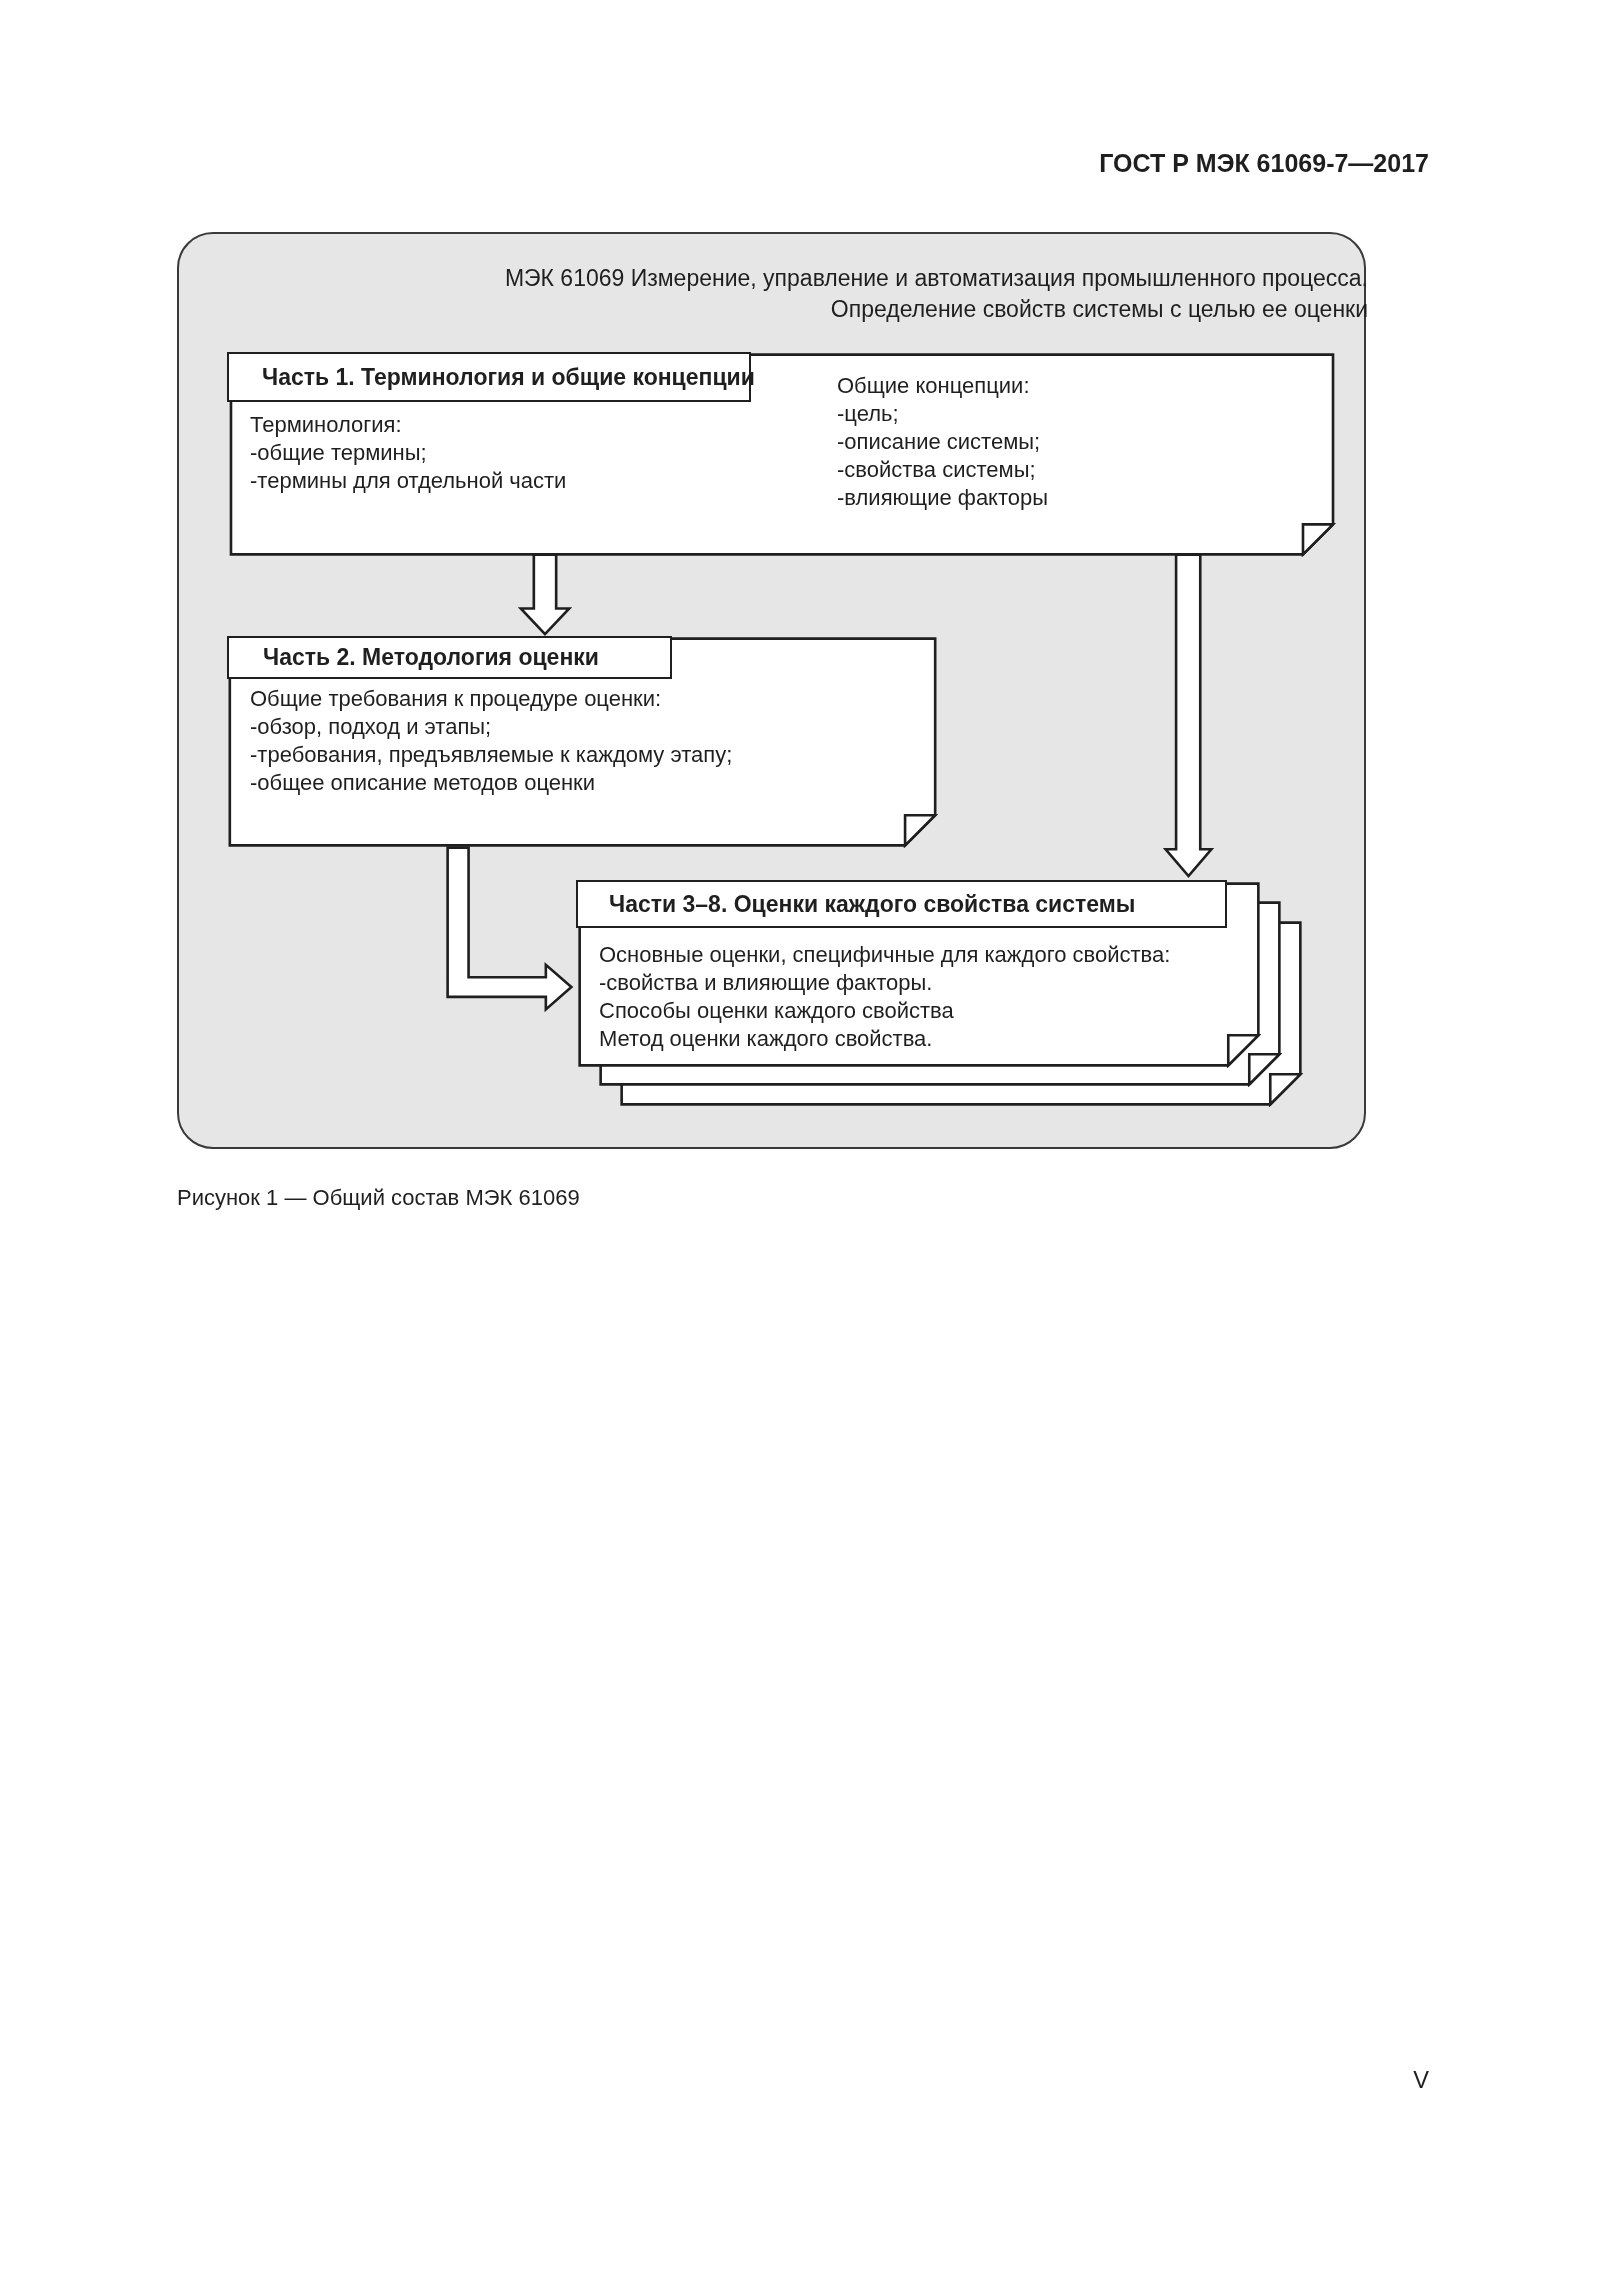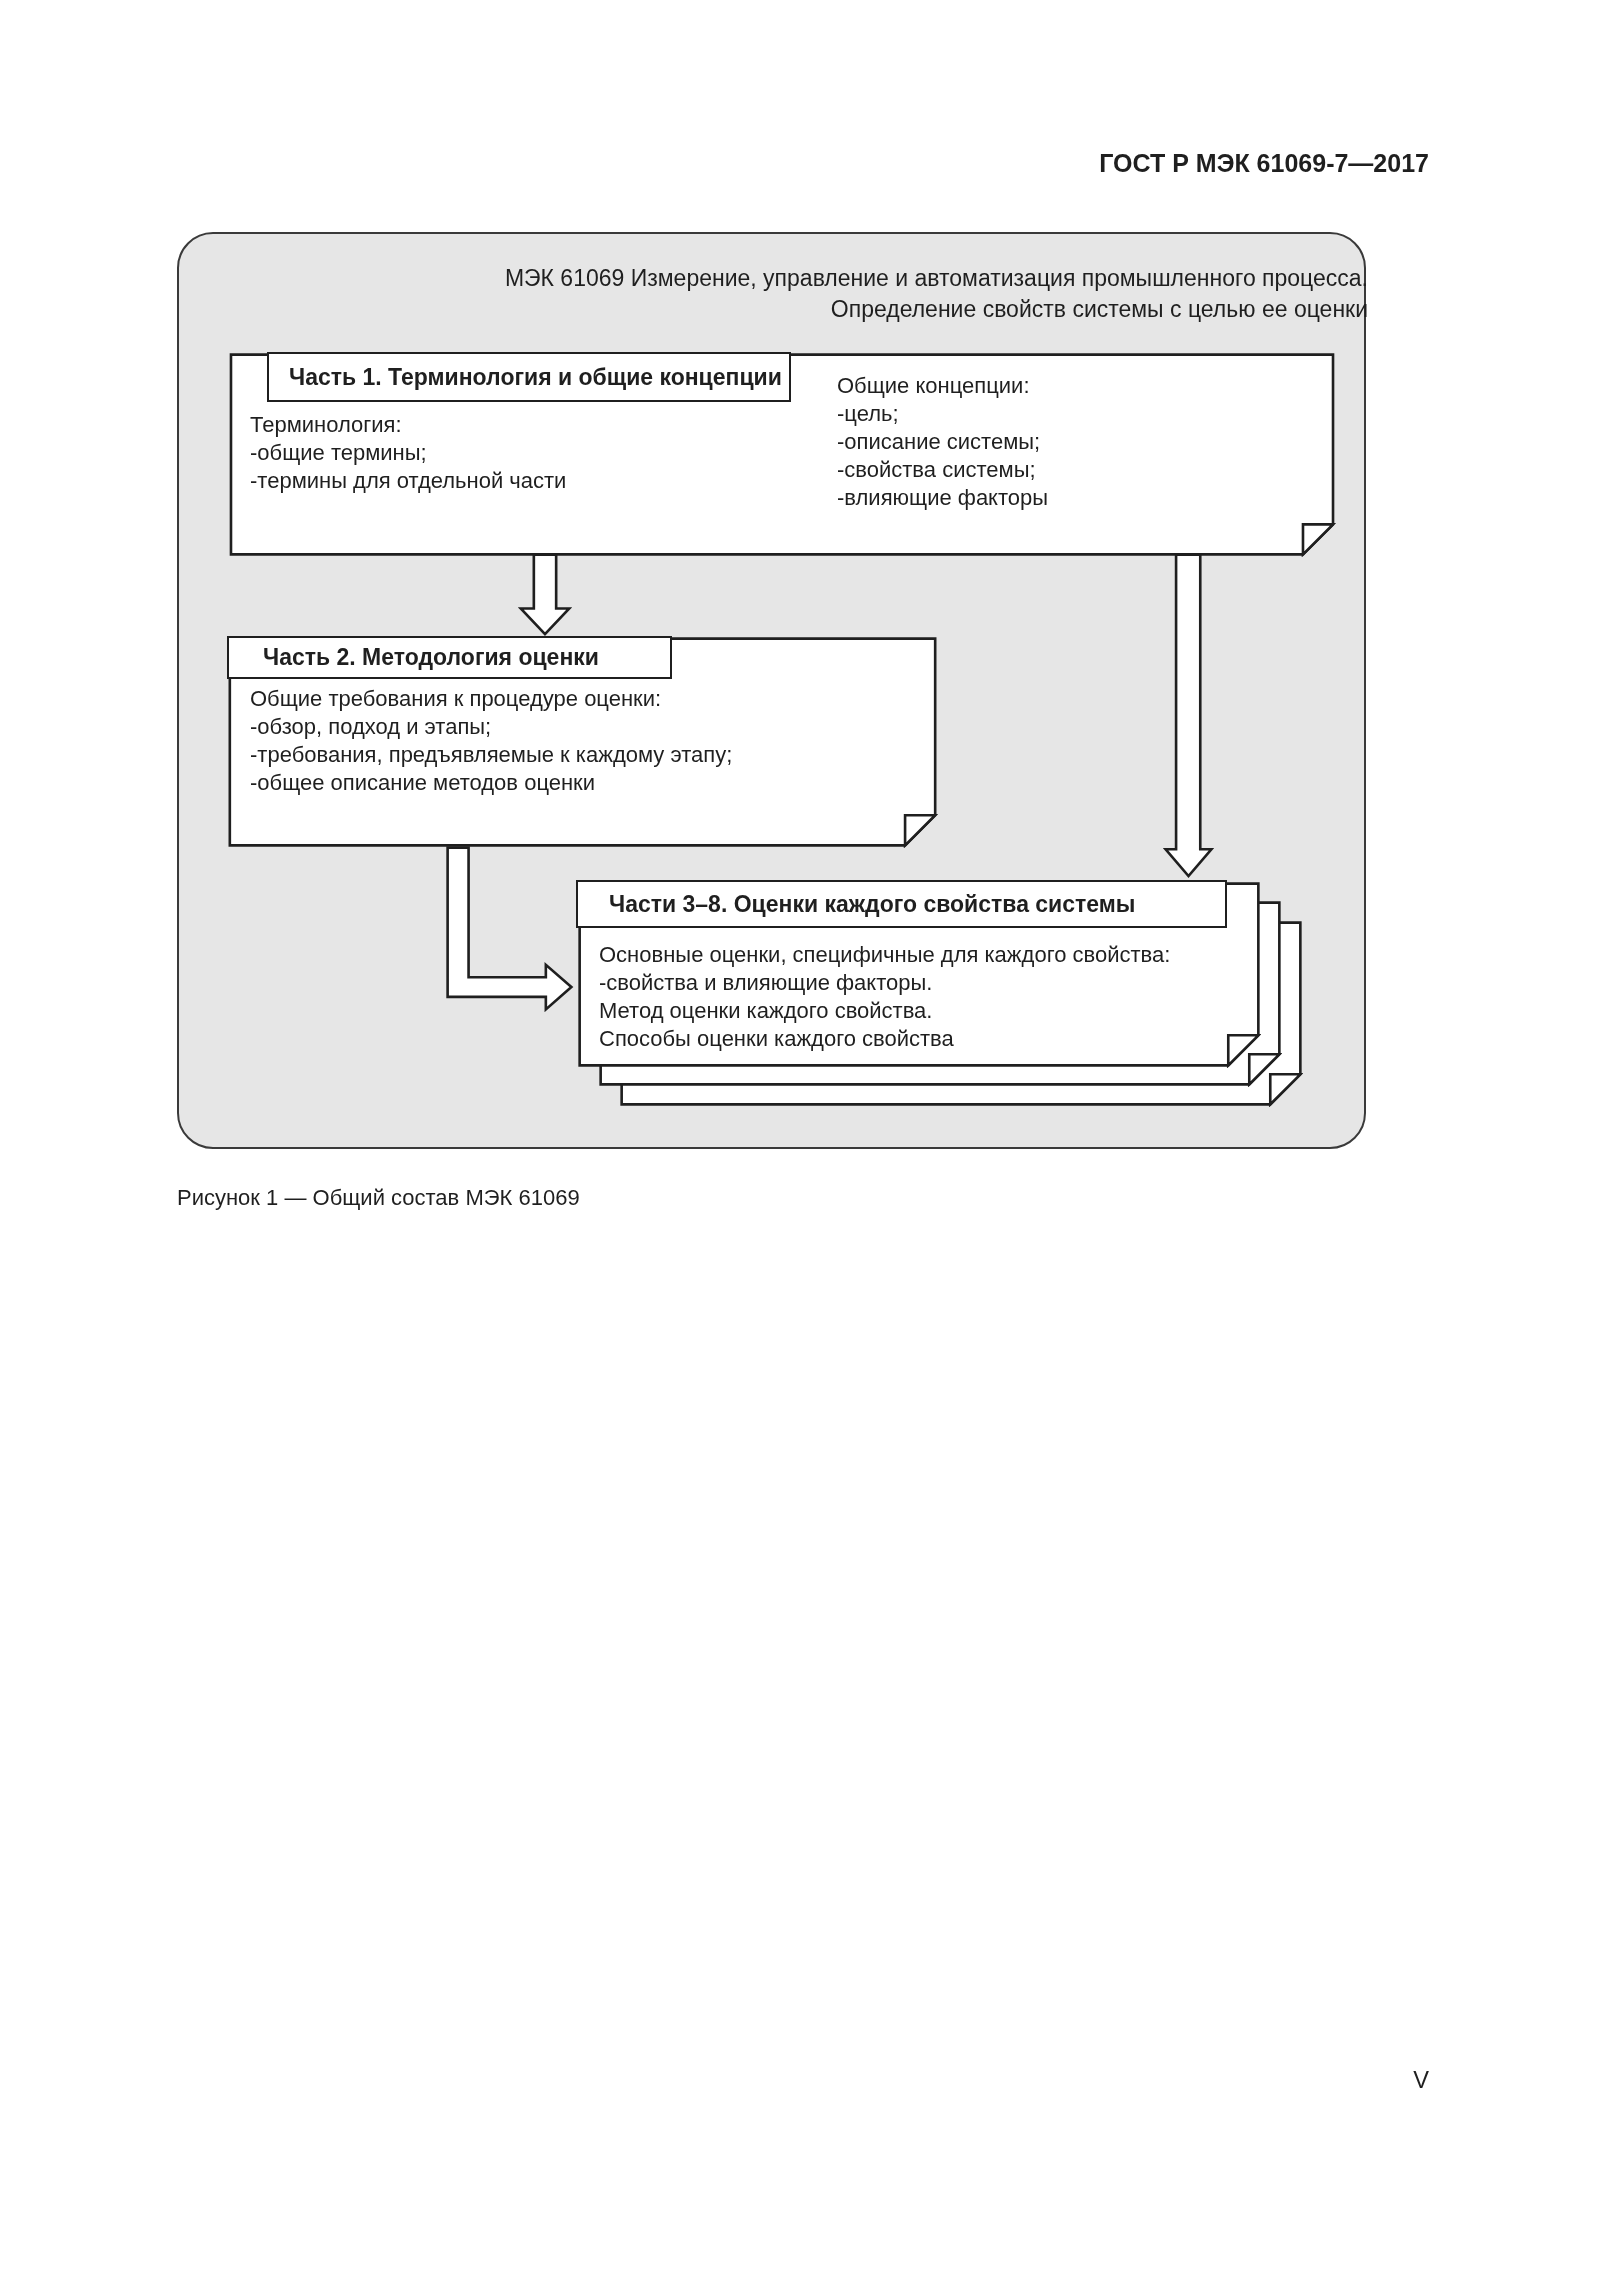--- a/index.html
+++ b/index.html
@@ -39,21 +39,21 @@
   }
   .hdr-box{
     position:absolute;
     box-sizing:border-box;
     background:#ffffff;
     border:2.6px solid #1f1f1f;
     display:flex;align-items:center;
     font-size:23px;font-weight:bold;
     white-space:nowrap;
   }
-  .hdr1{left:48px;top:118px;width:524px;height:50px;padding-left:20px;margin-left:40px;}
+  .hdr1{left:48px;top:118px;width:524px;height:50px;padding-left:33px;}
   .hdr2{left:48px;top:402px;width:445px;height:43px;padding-left:34px;}
   .hdr38{left:397px;top:646px;width:651px;height:48px;padding-left:31px;}
   .txt{
     position:absolute;
     font-size:22px;line-height:28px;
     white-space:nowrap;
   }
   .sheet-svg{position:absolute;}
   .caption{
     position:absolute;
@@ -136,22 +136,22 @@
     <div class="txt" style="left:71px;top:451px;">
       <div>Общие требования к процедуре оценки:</div>
       <div>-обзор, подход и этапы;</div>
       <div>-требования, предъявляемые к каждому этапу;</div>
       <div>-общее описание методов оценки</div>
     </div>
 
     <div class="txt" style="left:420px;top:707px;">
       <div>Основные оценки, специфичные для каждого свойства:</div>
       <div>-свойства и влияющие факторы.</div>
+      <div>Способы оценки каждого свойства</div>
       <div>Метод оценки каждого свойства.</div>
-      <div>Способы оценки каждого свойства</div>
     </div>
 
   </div>
 
   <div class="caption">Рисунок 1 — Общий состав МЭК 61069</div>
 
   <div class="page-number">V</div>
 
 </div>
 

